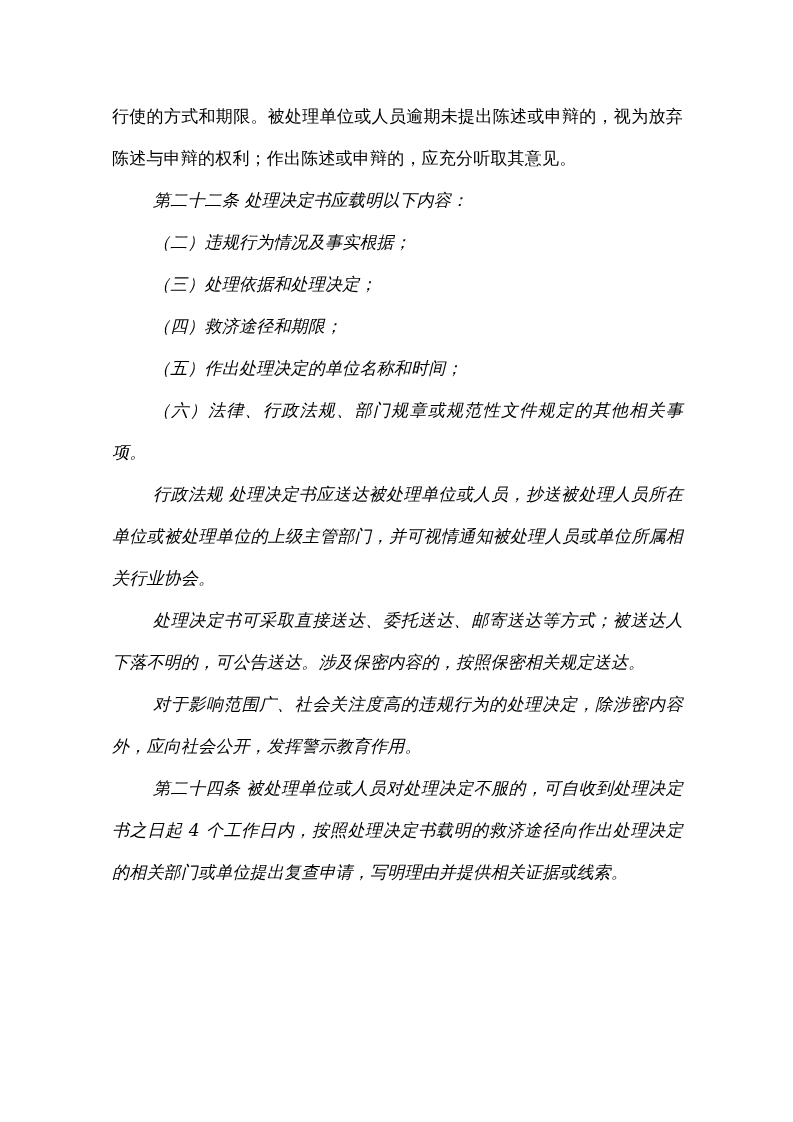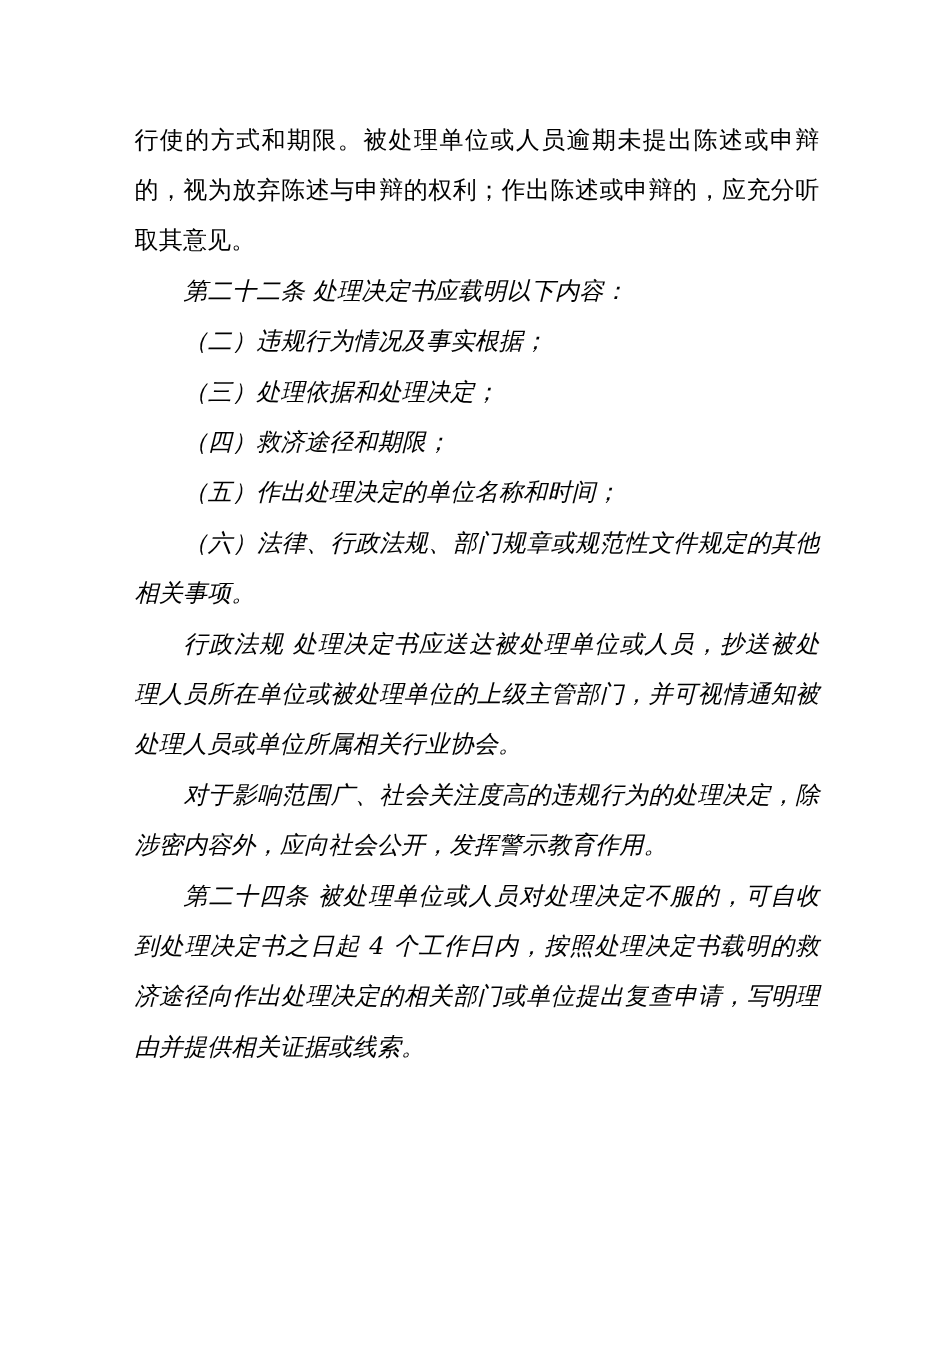--- a/index.html
+++ b/index.html
@@ -16,21 +16,21 @@
   .page {
     position: relative;
     width: 793px;
     height: 1122px;
     box-sizing: border-box;
     padding: 95px 110px 60px 112px;
     background: #ffffff;
     overflow: hidden;
   }
   .doc-body {
-    font-size: 20px;
+    font-size: 17px;
     line-height: 42px;
     text-align: justify;
     text-justify: inter-ideograph;
     letter-spacing: 0.2px;
   }
   .para {
     margin: 0 0 0 0;
     text-indent: 0;
   }
   .para.indent {
@@ -44,16 +44,17 @@
 <div class="page">
   <div class="doc-body">
     <p class="para">行使的方式和期限。被处理单位或人员逾期未提出陈述或申辩的，视为放弃陈述与申辩的权利；作出陈述或申辩的，应充分听取其意见。</p>
     <p class="para indent">第二十二条  处理决定书应载明以下内容：</p>
     <p class="para indent">（二）违规行为情况及事实根据；</p>
     <p class="para indent">（三）处理依据和处理决定；</p>
     <p class="para indent">（四）救济途径和期限；</p>
     <p class="para indent">（五）作出处理决定的单位名称和时间；</p>
     <p class="para indent">（六）法律、行政法规、部门规章或规范性文件规定的其他相关事项。</p>
     <p class="para indent">行政法规  处理决定书应送达被处理单位或人员，抄送被处理人员所在单位或被处理单位的上级主管部门，并可视情通知被处理人员或单位所属相关行业协会。</p>
+    <p class="para indent">处理决定书可采取直接送达、委托送达、邮寄送达等方式；被送达人下落不明的，可公告送达。涉及保密内容的，按照保密相关规定送达。</p>
     <p class="para indent">对于影响范围广、社会关注度高的违规行为的处理决定，除涉密内容外，应向社会公开，发挥警示教育作用。</p>
     <p class="para indent">第二十四条  被处理单位或人员对处理决定不服的，可自收到处理决定书之日起 4 个工作日内，按照处理决定书载明的救济途径向作出处理决定的相关部门或单位提出复查申请，写明理由并提供相关证据或线索。</p>
   </div>
 </div>
 
 </body></html>

